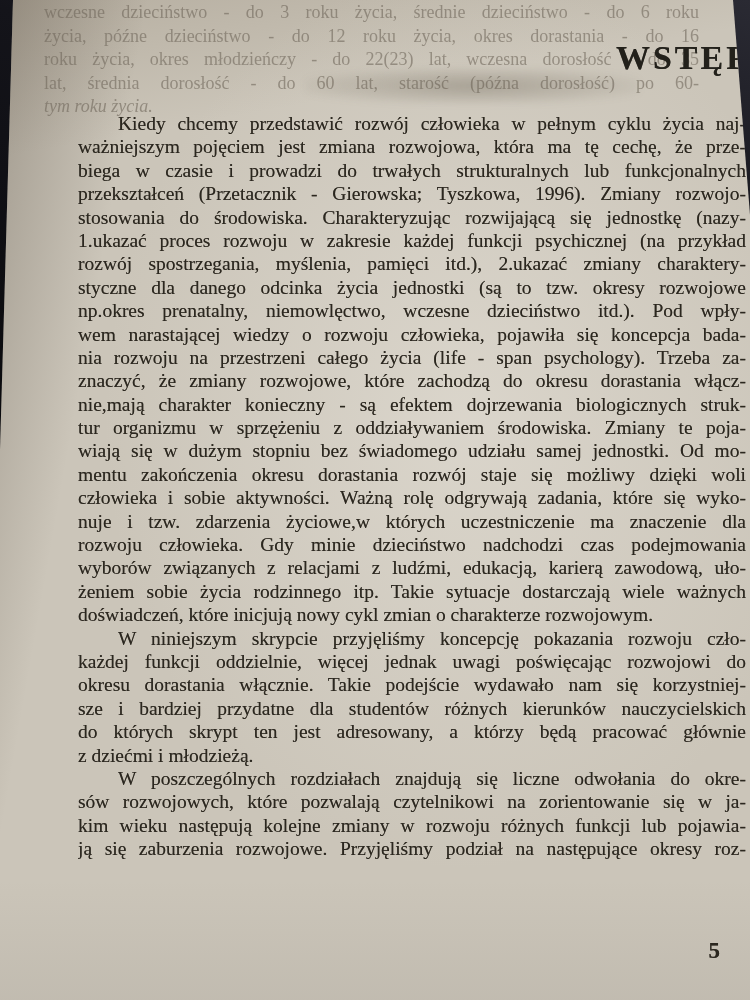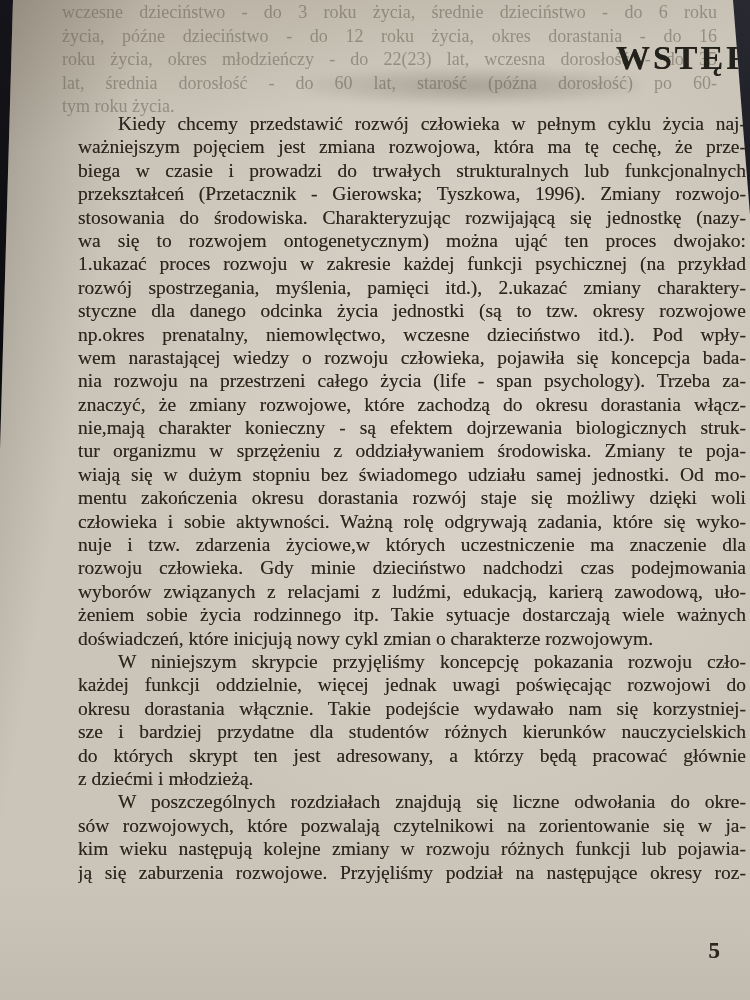--- a/index.html
+++ b/index.html
@@ -18,28 +18,28 @@
     clip-path:polygon(13px 0, 733px 0, 750px 215px, 750px 1000px, 0 1000px, 0 450px);
     background:
       radial-gradient(ellipse at 62% 42%, rgba(220,215,205,0.9) 0%, rgba(220,215,205,0) 55%),
       linear-gradient(100deg, rgba(62,52,40,0.30) 0%, rgba(62,52,40,0) 16%),
       linear-gradient(170deg, rgba(110,96,76,0.22) 0%, rgba(110,96,76,0) 14%),
       linear-gradient(0deg, rgba(125,120,112,0.12) 0%, rgba(125,120,112,0) 12%),
       #cbc5b9;
   }
   
   .bleed{
-    position:absolute;left:62px;top:1px;width:655px;
+    position:absolute;left:44px;top:1px;width:655px;
     font-size:18px;line-height:23.5px;
     color:rgba(108,100,88,0.58);
     filter:blur(0.7px);
     pointer-events:none;
   }
   .bleed .bline{height:23.5px;overflow:hidden;text-align:justify;text-align-last:justify;}
-  .bleed .bline.short{text-align-last:left;}
+  .bleed .bline.short{text-align-last:left;font-style:italic;}
   .bleed-smudge{
     position:absolute;left:305px;top:68px;width:335px;height:36px;
     background:radial-gradient(ellipse at 50% 50%, rgba(96,88,74,0.35) 0%, rgba(96,88,74,0.12) 55%, rgba(96,88,74,0) 80%);
     filter:blur(3px);border-radius:10px;pointer-events:none;
   }
   .title{
     position:absolute;left:0;top:16px;width:750px;
     text-align:right;
     font-family:Liberation Serif, serif;
     font-weight:bold;font-size:34px;letter-spacing:3px;
@@ -76,21 +76,20 @@
         <div class="bline short"><span>tym roku życia.</span></div>
       </div>
     <div class="bleed-smudge"></div>
     <h1 class="title">WSTĘP</h1>
     <div class="bodytext">
         <div class="line indent"><span>Kiedy chcemy przedstawić rozwój człowieka w pełnym cyklu życia naj-</span></div>
         <div class="line"><span>ważniejszym pojęciem jest </span><span class="bold">zmiana rozwojowa</span><span>, która ma tę cechę, że prze-</span></div>
         <div class="line"><span>biega w czasie i prowadzi do trwałych strukturalnych lub funkcjonalnych</span></div>
         <div class="line"><span>przekształceń (Przetacznik - Gierowska; Tyszkowa, 1996). Zmiany rozwojo-</span></div>
         <div class="line"><span>stosowania do środowiska. Charakteryzując rozwijającą się jednostkę (nazy-</span></div>
-        <div class="line"><span>wa się to rozwojem ontogenetycznym) można ująć ten proces dwojako:</span></div>
         <div class="line"><span>1.ukazać proces rozwoju w zakresie każdej funkcji psychicznej (na przykład</span></div>
         <div class="line"><span>rozwój spostrzegania, myślenia, pamięci itd.), 2.ukazać zmiany charaktery-</span></div>
         <div class="line"><span>styczne dla danego odcinka życia jednostki (są to tzw. okresy rozwojowe</span></div>
         <div class="line"><span>np.okres prenatalny, niemowlęctwo, wczesne dzieciństwo itd.). Pod wpły-</span></div>
         <div class="line"><span>wem narastającej wiedzy o rozwoju człowieka, pojawiła się koncepcja bada-</span></div>
         <div class="line"><span>nia rozwoju na przestrzeni całego życia (life - span psychology). Trzeba za-</span></div>
         <div class="line"><span>znaczyć, że zmiany rozwojowe, które zachodzą do okresu dorastania włącz-</span></div>
         <div class="line"><span>nie,mają charakter konieczny - są efektem dojrzewania biologicznych struk-</span></div>
         <div class="line"><span>tur organizmu w sprzężeniu z oddziaływaniem środowiska. Zmiany te poja-</span></div>
         <div class="line"><span>wiają się w dużym stopniu bez świadomego udziału samej jednostki. Od mo-</span></div>

